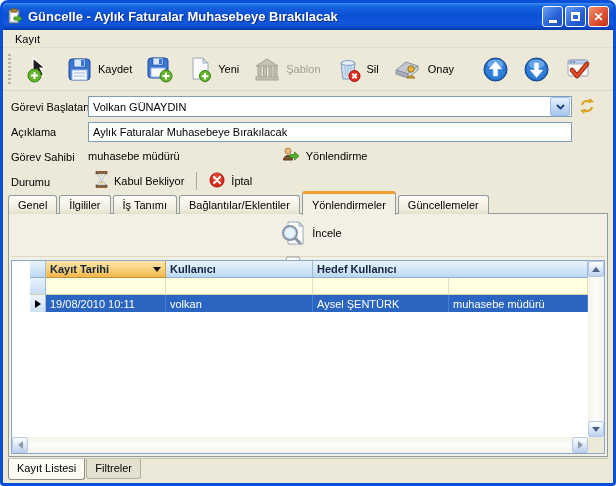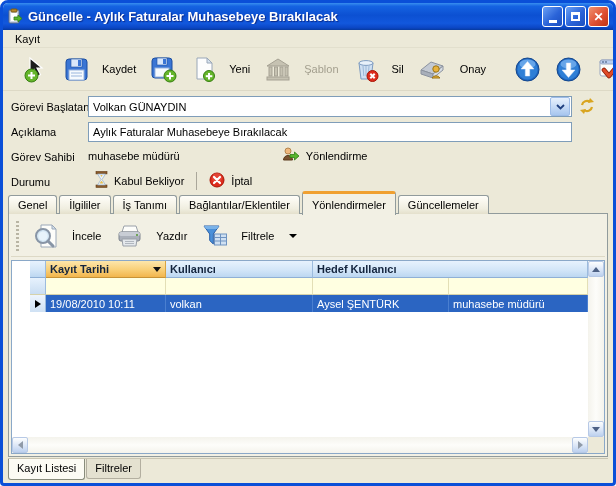--- a/index.html
+++ b/index.html
@@ -19,21 +19,21 @@
   .glyph-max{width:9px;height:9px;border:2px solid #fff;border-top-width:3px;box-sizing:border-box;}
   .glyph-x{color:#fff;font-weight:bold;font-size:12px;line-height:1;font-family:"Liberation Sans",sans-serif;}
 
   
   .menubar{position:absolute;top:27px;left:0;right:0;height:17px;display:flex;align-items:center;padding-left:7px;border-bottom:1px solid #e2dfcd;}
   .menu-item{padding:1px 5px;color:#000;}
 
   
   .toolbar{position:absolute;top:45px;left:0;right:0;height:42px;display:flex;align-items:center;padding-left:5px;border-bottom:1px solid #ddd9c6;}
   .grip{width:3px;height:30px;margin-right:6px;background:repeating-linear-gradient(180deg,#b9b5a4 0 2px,transparent 2px 4px);box-shadow:3px 0 0 0 transparent;}
-  .tbtn{display:flex;align-items:center;gap:12px;padding:3px 7px;border-radius:2px;color:#000;white-space:nowrap;}
+  .tbtn{display:flex;align-items:center;gap:5px;padding:3px 7px;border-radius:2px;color:#000;white-space:nowrap;}
   .tbtn.disabled{color:#a39f8e;}
   .tbtn svg{display:block;}
   .caret-down{width:0;height:0;border-left:4px solid transparent;border-right:4px solid transparent;border-top:4px solid #000;margin-left:3px;}
 
   
   .form{position:absolute;top:88px;left:0;right:0;height:102px;}
   .flabel{position:absolute;left:8px;color:#000;}
   .combo{position:absolute;left:85px;top:5px;width:484px;height:21px;background:#fff;border:1px solid #7f9db9;box-sizing:border-box;display:flex;align-items:center;}
   .combo-text{flex:1;padding:0 4px;white-space:nowrap;overflow:hidden;}
   .combo-btn{width:18px;height:17px;margin:1px;border:1px solid #9ebce8;border-radius:2px;background:linear-gradient(180deg,#e8f1fd 0%,#c4d9f6 55%,#a8c6ef 100%);display:flex;align-items:center;justify-content:center;}
@@ -41,21 +41,21 @@
   .inline-row{position:absolute;display:flex;align-items:center;gap:6px;}
   .vsep{width:1px;height:18px;background:#aaa79a;margin:0 6px;}
 
   
   .tabstrip{position:absolute;top:190px;left:5px;right:5px;height:21px;display:flex;align-items:flex-end;z-index:3;}
   .tab{height:18px;line-height:18px;padding:0 9px;background:linear-gradient(180deg,#fffef9 0%,#f0eee0 70%,#e4e0cc 100%);border:1px solid #919b9c;border-bottom:none;border-radius:3px 3px 0 0;margin-right:2px;color:#000;}
   .tab.active{height:21px;line-height:22px;background:#f2f0e4;border-top:3px solid #f0a030;border-radius:3px 3px 0 0;position:relative;z-index:4;margin-bottom:-1px;font-weight:normal;}
 
   
   .tabpanel{position:absolute;top:210px;left:5px;right:5px;height:244px;background:#f2f0e4;border:1px solid #919b9c;box-sizing:border-box;z-index:2;}
-  .panel-toolbar{position:absolute;top:2px;left:2px;right:2px;height:40px;display:flex;align-items:center;padding-left:5px;border-bottom:1px solid #ddd9c6;}
+  .panel-toolbar{position:absolute;top:2px;left:2px;right:2px;height:40px;display:flex;align-items:center;padding-left:5px;border-bottom:1px solid #ddd9c6;flex-direction:column;}
 
   
   .grid{position:absolute;left:2px;right:2px;top:46px;bottom:2px;border:1px solid #8aa8c8;background:#fff;}
   .gridrow{position:absolute;left:0;right:16px;height:17px;display:flex;padding-left:18px;}
   .c0{width:16px;box-sizing:border-box;}
   .c1{width:120px;box-sizing:border-box;}
   .c2{width:147px;box-sizing:border-box;}
   .c3{width:136px;box-sizing:border-box;}
   .c4{flex:1;box-sizing:border-box;}
   .hcell{background:linear-gradient(180deg,#e7f2fd 0%,#d3e6f8 55%,#bcd7f1 100%);border-right:1px solid #9cbbdd;border-bottom:1px solid #8fb0d6;font-weight:bold;color:#13243d;display:flex;align-items:center;padding:0 4px;white-space:nowrap;overflow:hidden;}

